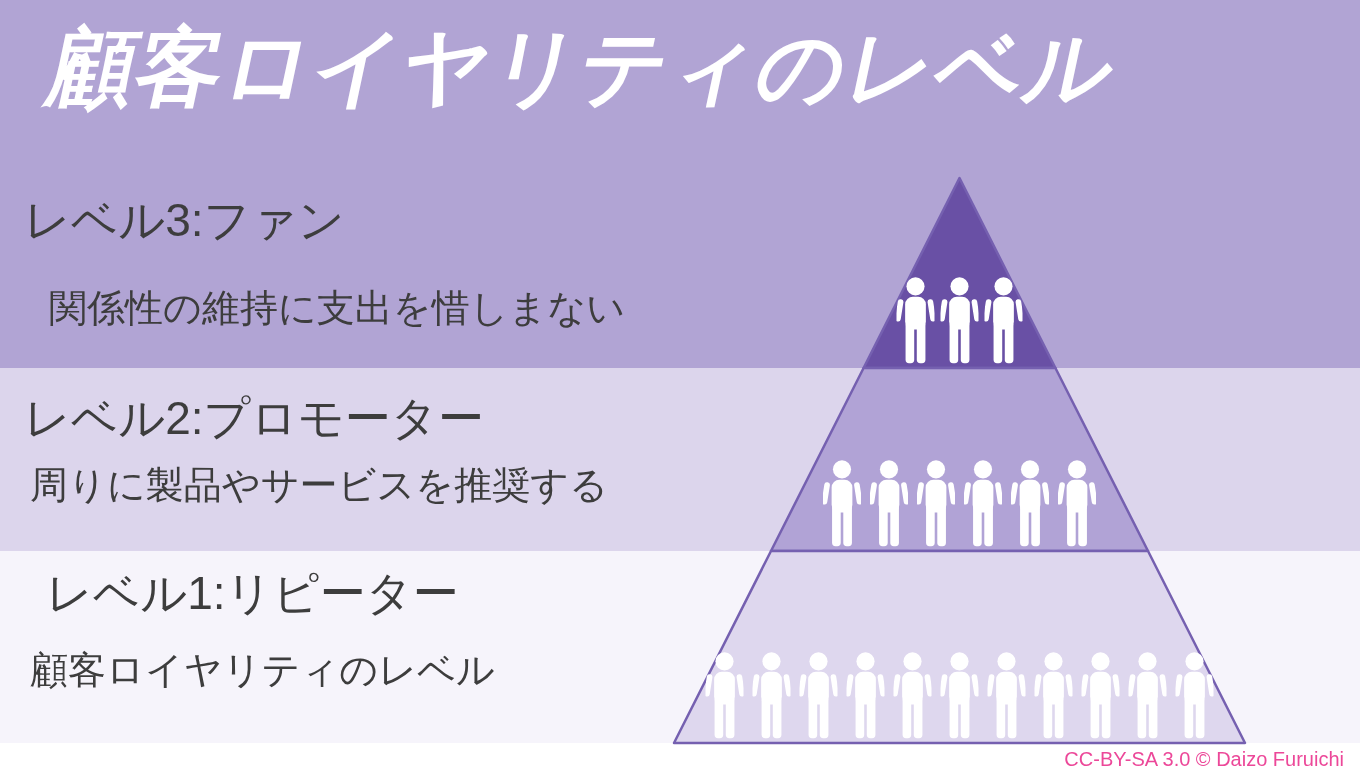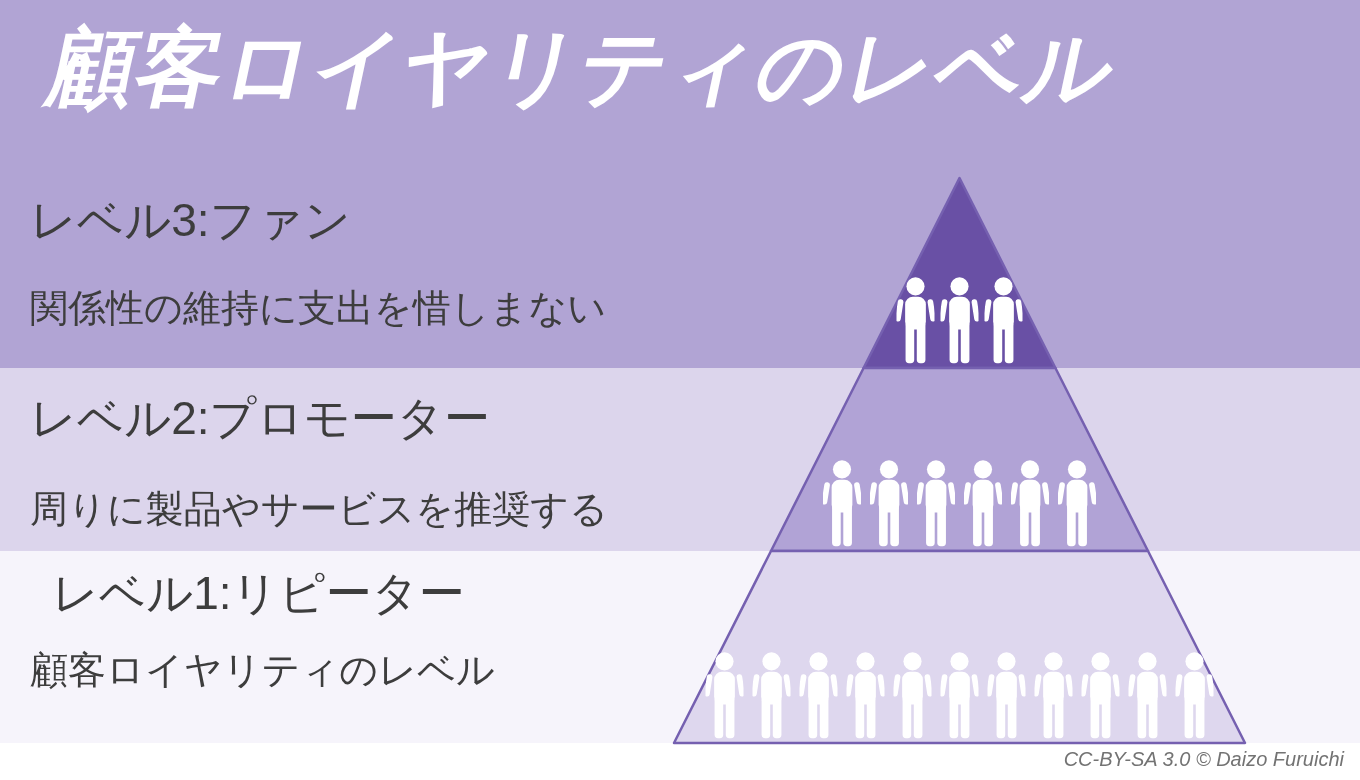--- a/index.html
+++ b/index.html
@@ -16,38 +16,38 @@
   .band-l1 { top:551px; height:192px; }
 
   .page-title {
     position:absolute; left:38px; top:10px;
     font-size:86px; font-weight:bold; color:#ffffff;
     transform:skewX(-12deg); transform-origin:0 100%;
     white-space:nowrap; letter-spacing:1px;
     z-index:3;
   }
   .heading {
-    position:absolute; left:30px;
+    position:absolute; left:24px;
     font-size:46px; color:#3d3d3d;
     white-space:nowrap; z-index:3;
   }
   .desc {
     position:absolute; left:30px;
     font-size:38px; color:#3d3d3d;
     white-space:nowrap; z-index:3;
   }
-  .h-l3 { top:190px; } .d-l3 { top:283px; }
-  .h-l2 { top:388px; } .d-l2 { top:484px; }
+  .h-l3 { top:190px; } .d-l3 { top:283px;margin-left:19px; }
+  .h-l2 { top:388px; } .d-l2 { top:460px; }
   .h-l1 { top:563px;margin-left:22px; } .d-l1 { top:645px; }
 
   .pyramid { position:absolute; left:652px; top:168px; z-index:2; }
 
   .attribution {
     position:absolute; right:16px; top:748px;
-    font-size:20px; color:#737373; z-index:3;font-style:italic;
+    font-size:20px; color:#ec4899; z-index:3;
   }
 </style>
 </head>
 <body>
 
 <div class="band band-l3" style="background: rgb(177, 164, 212);"></div>
 <div class="band band-l2" style="background: rgb(220, 213, 236);"></div>
 <div class="band band-l1" style="background: rgb(246, 244, 251);"></div>
 
 <svg class="pyramid" width="605" height="585" viewBox="0 0 605 585">

